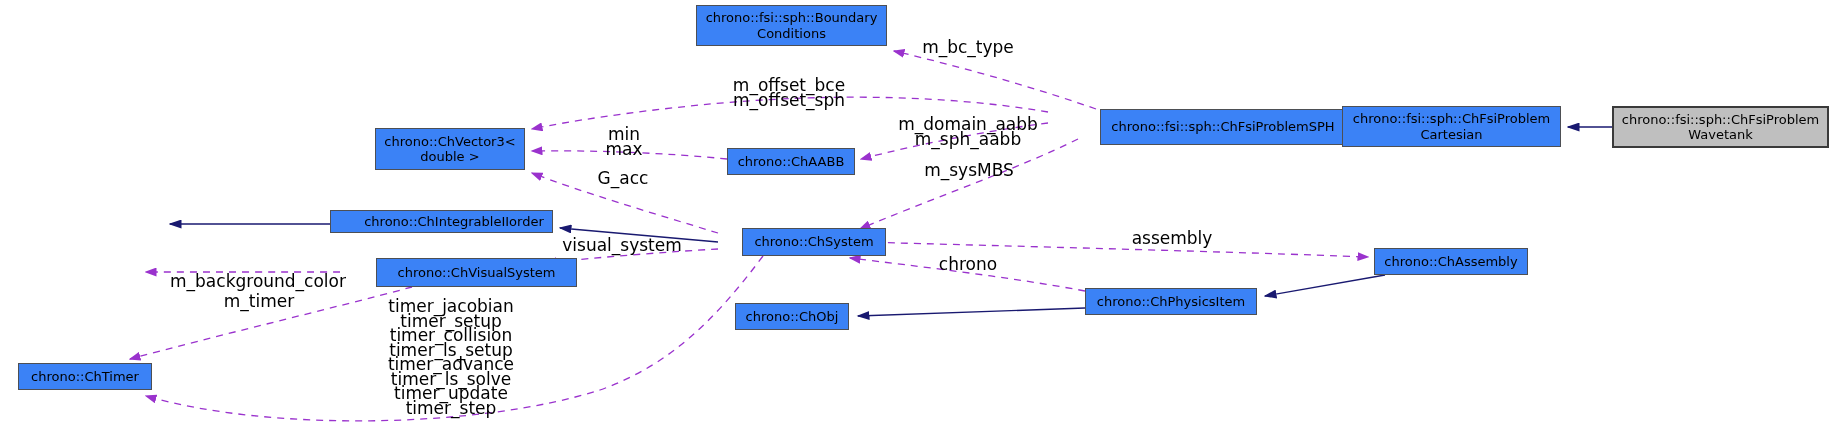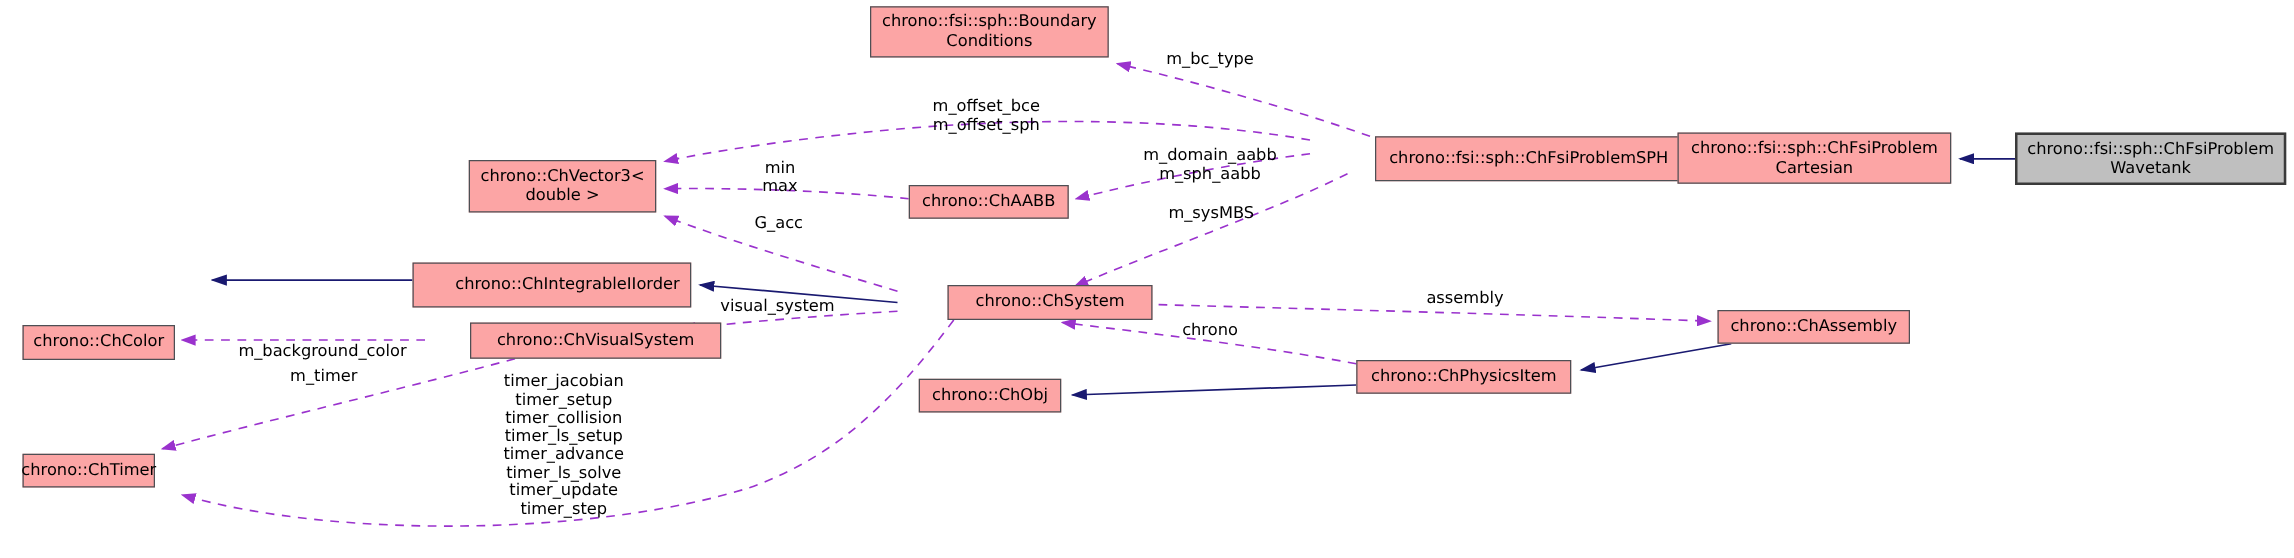--- a/index.html
+++ b/index.html
@@ -9,37 +9,37 @@
     background:#ffffff;
     font-family:"DejaVu Sans","Liberation Sans",sans-serif;
     color:#000;
     overflow:hidden;
   }
   #edges{position:absolute;left:0;top:0;width:1835px;height:446px;}
   .node{
     position:absolute;
     box-sizing:border-box;
     border:1.5px solid #4d4f54;
-    background:#fca5a5;
+    background:#3b82f6;
     display:flex;align-items:center;justify-content:center;
     text-align:center;
     white-space:pre-line;
     font-size:13px;line-height:1.18;
     z-index:2;
   }
   .node.selected{
     background:#bfbfbf;
     border:2px solid #3a3a3a;
   }
   .edge-label{
     position:absolute;
     transform:translateX(-50%);
     white-space:pre-line;
     text-align:center;
-    font-size:13px;line-height:15px;
+    font-size:17px;line-height:15px;
     z-index:3;
   }
   .edge-label.tight{line-height:14.5px;}
 </style>
 </head>
 <body>
 
 <div id="diagram">
 
   <svg id="edges" viewBox="0 0 1835 446" xmlns="http://www.w3.org/2000/svg">
@@ -87,35 +87,34 @@
 
   <div class="node" style="left:1100px;top:109px;width:246px;height:36px;">chrono::fsi::sph::ChFsiProblemSPH</div>
 
   <div class="node" style="left:1342px;top:106px;width:219px;height:41px;">chrono::fsi::sph::ChFsiProblem
 Cartesian</div>
 
   <div class="node selected" style="left:1612px;top:106px;width:217px;height:42px;">chrono::fsi::sph::ChFsiProblem
 Wavetank</div>
 
 
-  <div class="node" style="left:330px;top:210px;width:223px;height:36px;padding-left:25px;">chrono::ChIntegrableIIorder</div>
+  <div class="node" style="left:330px;top:210px;width:223px;height:23px;padding-left:25px;">chrono::ChIntegrableIIorder</div>
 
-  <div class="node" style="left:758px;top:228px;width:164px;height:28px;">chrono::ChSystem</div>
+  <div class="node" style="left:742px;top:228px;width:144px;height:28px;">chrono::ChSystem</div>
 
-  <div class="node" style="left:18px;top:260px;width:122px;height:28px;">chrono::ChColor</div>
 
   <div class="node" style="left:340px;top:258px;width:201px;height:29px;margin-left:36px;">chrono::ChVisualSystem</div>
 
   <div class="node" style="left:1085px;top:288px;width:172px;height:27px;">chrono::ChPhysicsItem</div>
 
   <div class="node" style="left:1374px;top:248px;width:154px;height:27px;">chrono::ChAssembly</div>
 
   <div class="node" style="left:735px;top:303px;width:114px;height:27px;">chrono::ChObj</div>
 
-  <div class="node" style="left:18px;top:363px;width:106px;height:27px;">chrono::ChTimer</div>
+  <div class="node" style="left:18px;top:363px;width:134px;height:27px;">chrono::ChTimer</div>
 
   <div class="edge-label" style="left:968px;top:40px;">m_bc_type</div>
 
   <div class="edge-label" style="left:789px;top:78px;">m_offset_bce
 m_offset_sph</div>
 
   <div class="edge-label" style="left:624px;top:127px;">min
 max</div>
 
   <div class="edge-label" style="left:968px;top:117px;">m_domain_aabb

